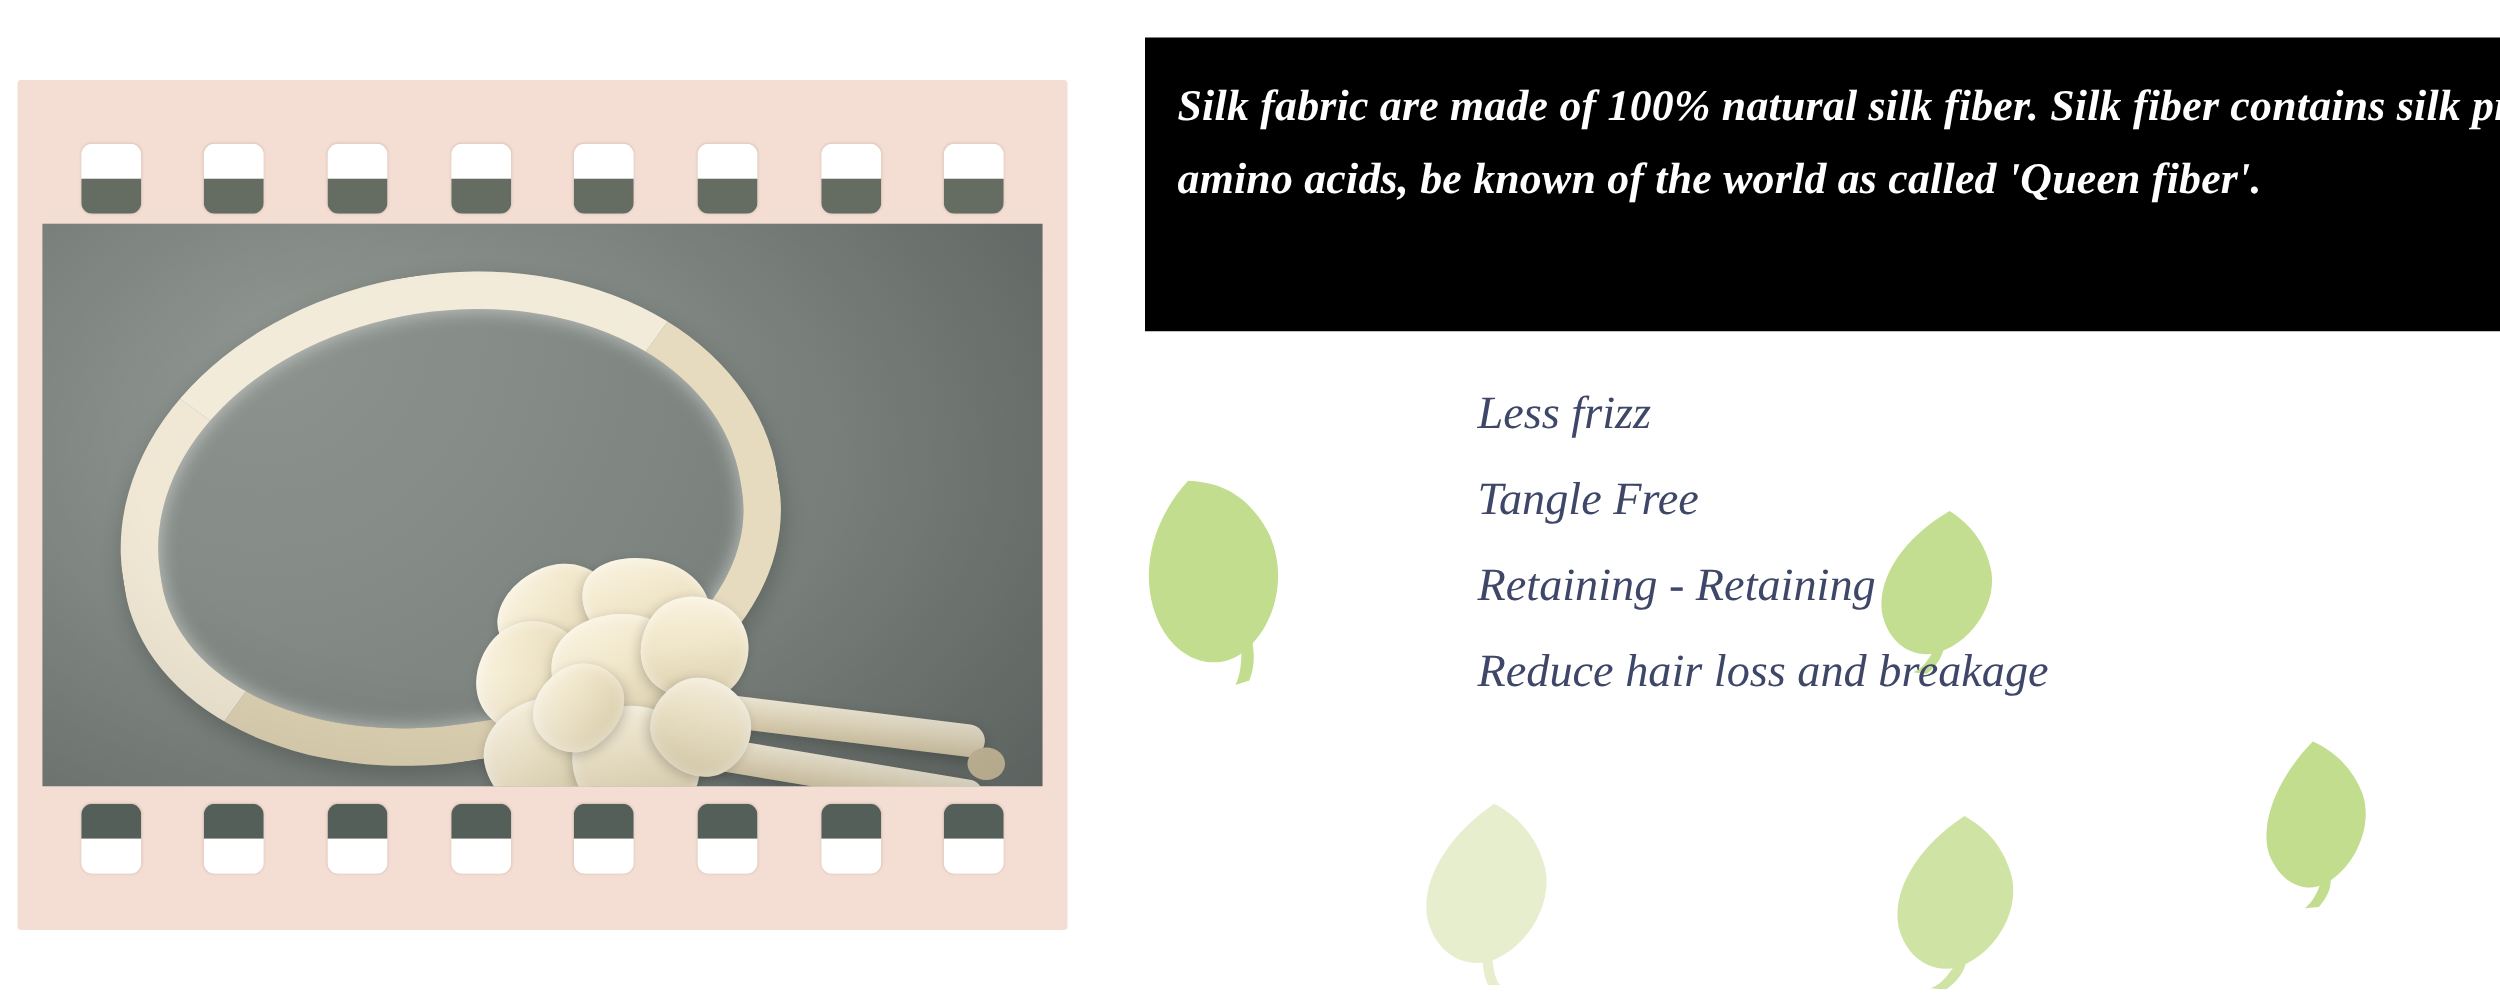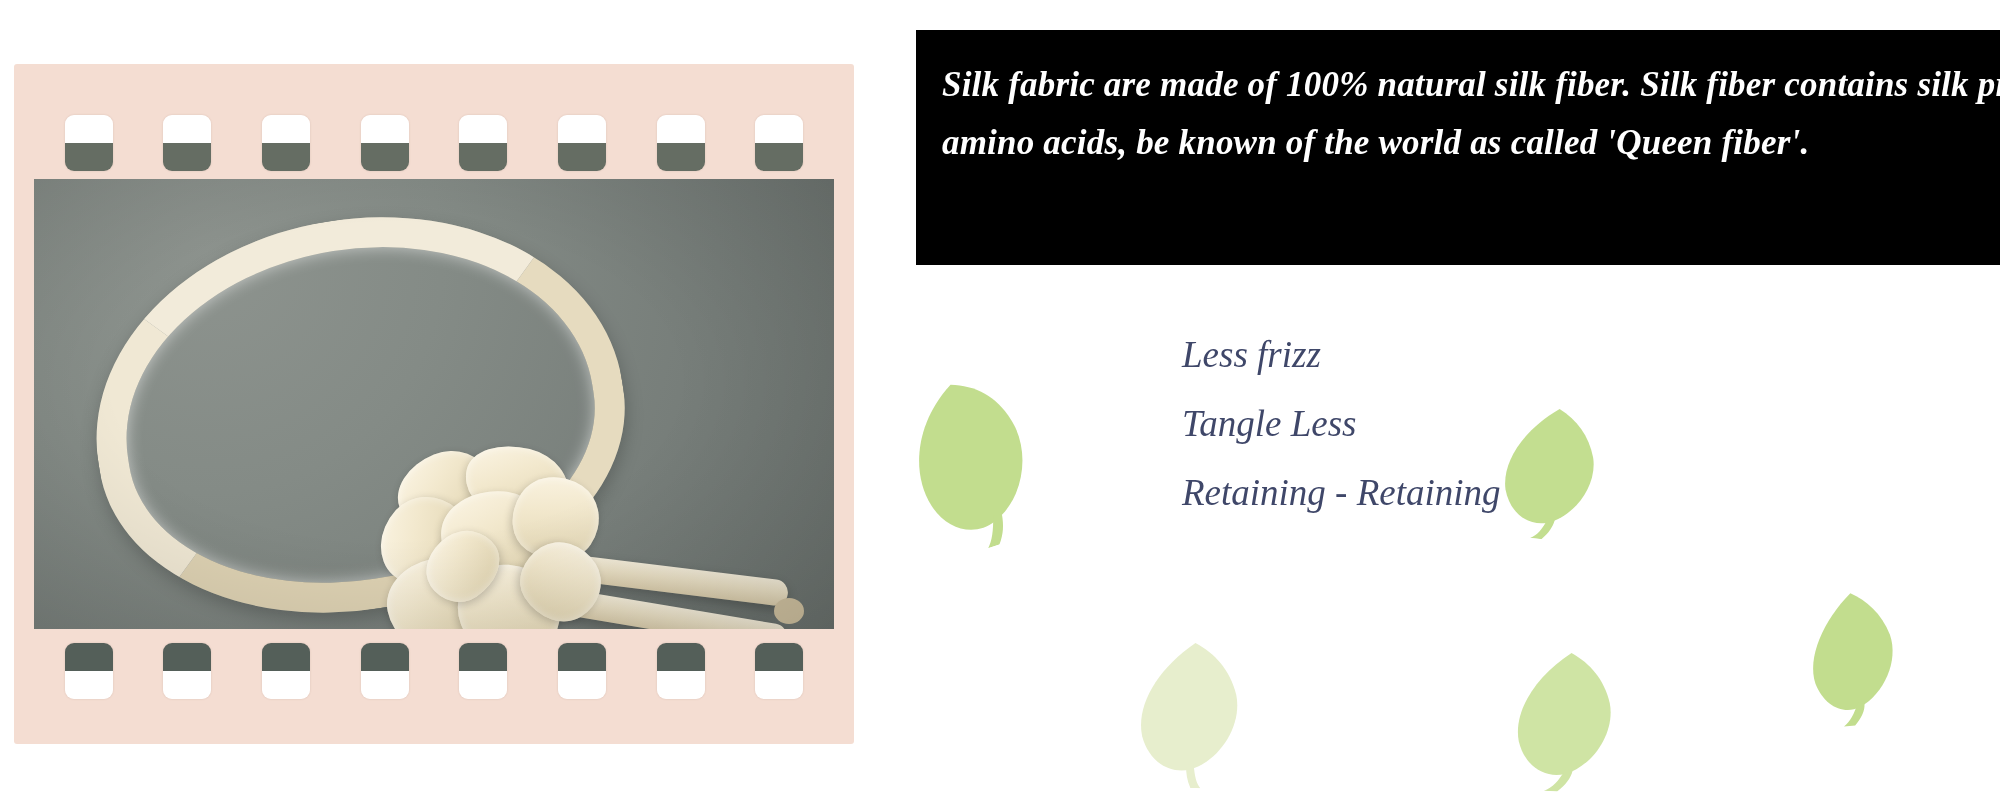--- a/index.html
+++ b/index.html
@@ -143,21 +143,21 @@
     font-weight: bold;
     font-size: 35px;
     line-height: 1.66;
     letter-spacing: 0.2px;
   }
 
   
   #benefits {
     position: absolute;
     left: 1182px;
-    top: 336px;
+    top: 312px;
     width: 780px;
   }
   .benefit-item {
     color: #3f4769;
     font-style: italic;
     font-size: 37px;
     line-height: 1.0;
     margin-bottom: 32px;
     white-space: nowrap;
   }
@@ -303,17 +303,18 @@
 
   <div class="leaf" style="left:1800px; top:578px; width:112px; height:160px; transform:rotate(-5deg);">
     <svg viewBox="0 0 100 120" xmlns="http://www.w3.org/2000/svg">
       <path d="M50 2 C24 24 6 56 12 80 C18 100 34 110 50 104 C72 94 88 66 82 42 C76 22 64 10 50 2 Z" fill="#c2dd8e"></path>
       <path d="M48 100 C44 110 40 116 34 120 L44 120 C50 114 54 108 54 101 Z" fill="#c2dd8e"></path>
     </svg>
   </div>
 
   <div id="benefits">
     <div class="benefit-item">Less frizz</div>
-    <div class="benefit-item">Tangle Less</div>
+    <div class="benefit-item">Tangle Free</div>
     <div class="benefit-item">Retaining - Retaining</div>
+    <div class="benefit-item">Reduce hair loss and breakage</div>
   </div>
 
 </div>
 
 </body></html>

